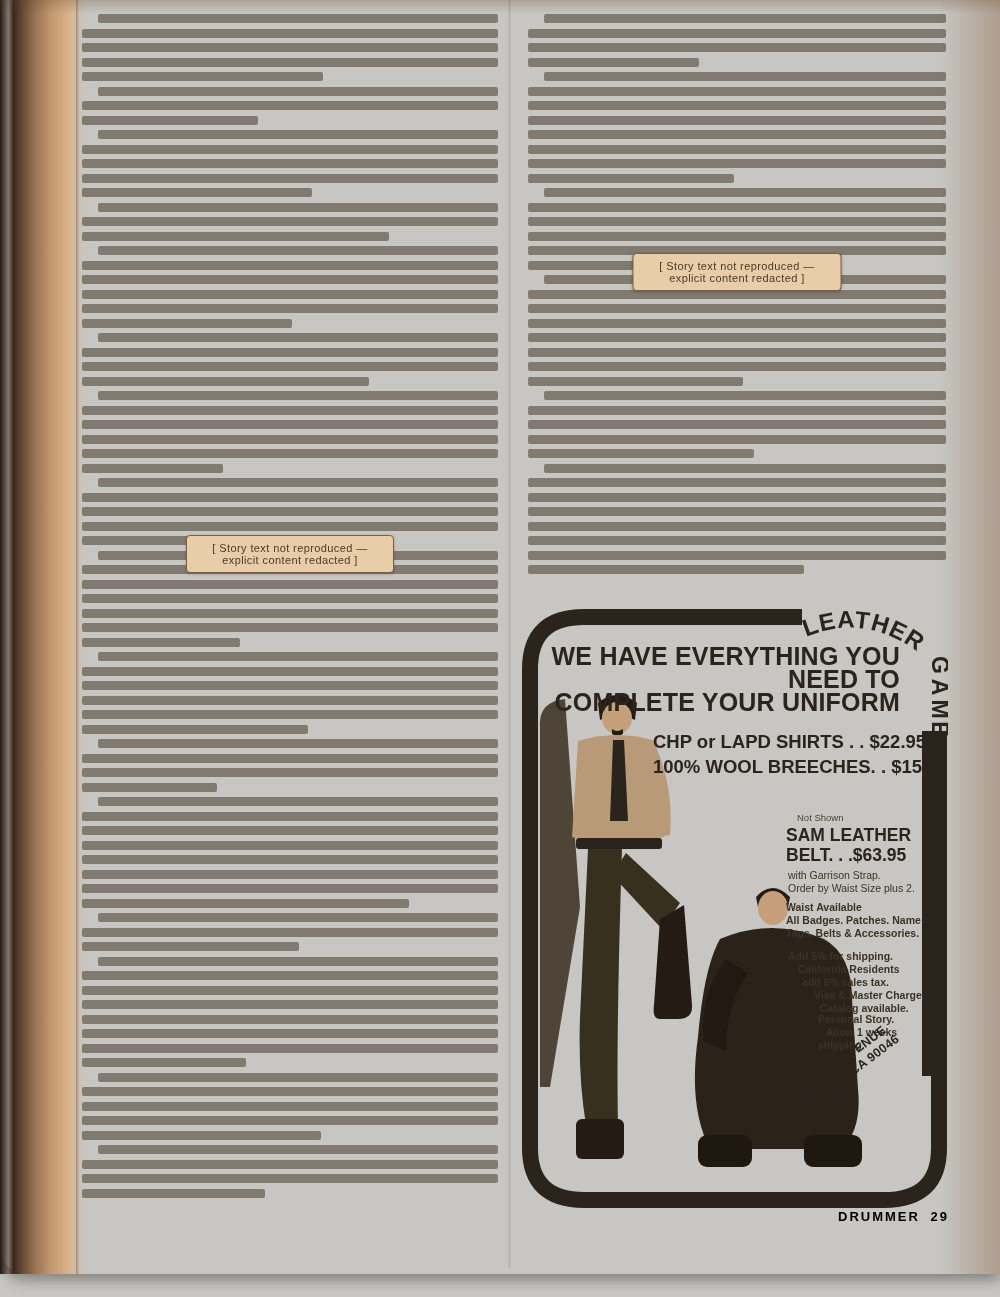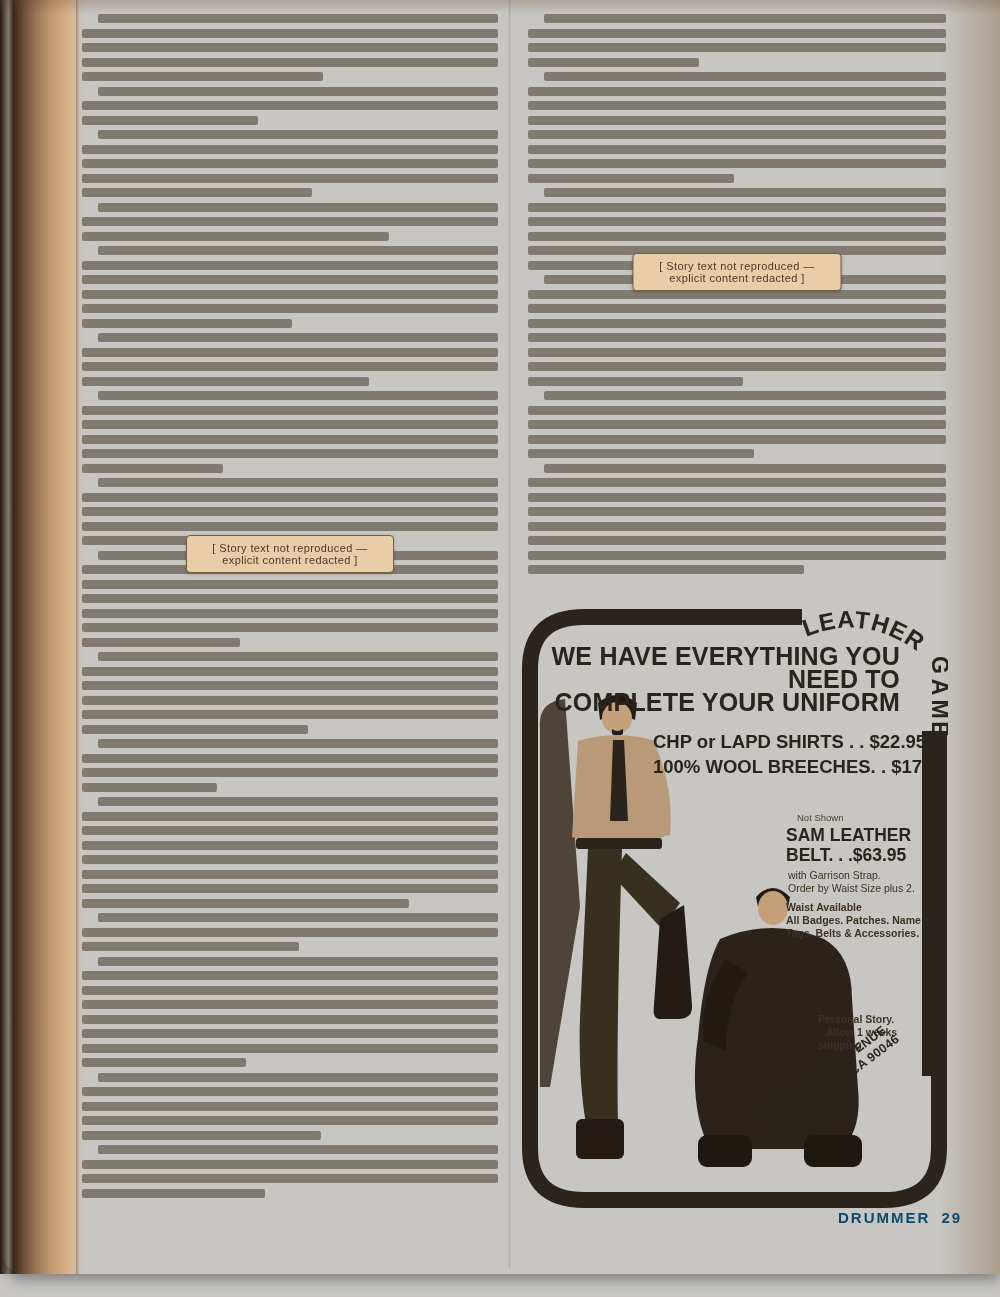--- a/index.html
+++ b/index.html
@@ -87,22 +87,22 @@
   .fine-checks div:nth-child(3) { }
   .ad-address {
     position: absolute; left: 238px; top: 508px; width: 190px;
     transform: rotate(-37deg); transform-origin: left top;
     font-weight: bold; font-size: 12.5px; line-height: 15px;
     letter-spacing: .3px; white-space: nowrap;
   }
   
   .page-footer {
     position: absolute; left: 838px; top: 1209px;
-    font-weight: bold; font-size: 15px; letter-spacing: 2px; word-spacing: 5px;
-    color: #0c4a6e;
+    font-weight: bold; font-size: 13px; letter-spacing: 2px; word-spacing: 5px;
+    color: #000000;
   }
 </style>
 </head>
 <body>
 
 <div class="paper">
   <div class="spine"></div>
   <div class="spine-crease"></div>
   <div class="edge-top"></div>
   <div class="edge-right"></div>
@@ -281,39 +281,46 @@
       </g>
     </svg>
 
     <div class="ad-headline">
       <div>WE HAVE EVERYTHING YOU NEED TO</div>
       <div>COMPLETE YOUR UNIFORM</div>
     </div>
 
     <div class="ad-prices">
         <div>CHP or LAPD SHIRTS . . $22.95</div>
-        <div>100% WOOL BREECHES. . $170.</div>
+        <div>100% WOOL BREECHES. . $150.</div>
       </div>
 
     <div class="ad-notshown">Not Shown</div>
 
     <div class="ad-belt">
       <div>SAM LEATHER</div>
       <div>BELT. . .$63.95</div>
     </div>
 
     <div class="ad-fine fine-belt">
         <div>with Garrison Strap.</div>
         <div>Order by Waist Size plus 2.</div>
       </div>
     <div class="ad-fine fine-also">
         <div>Waist Available</div>
         <div>All Badges. Patches. Name</div>
         <div>Tags. Belts &amp; Accessories.</div>
       </div>
+    <div class="ad-fine fine-order">
+        <div>Add 5% for shipping.</div>
+        <div>California Residents</div>
+        <div>add 6% sales tax.</div>
+        <div>Visa &amp; Master Charge.</div>
+        <div>Catalog available.</div>
+      </div>
     <div class="ad-fine fine-checks">
         <div>Personal Story.</div>
         <div>Allow 1 weeks</div>
         <div>shipping.</div>
       </div>
 
     <div class="ad-address">
         <div>7264 MELROSE AVENUE</div>
         <div>LOS ANGELES, CA 90046</div>
         <div>(213) 934-4688</div>

